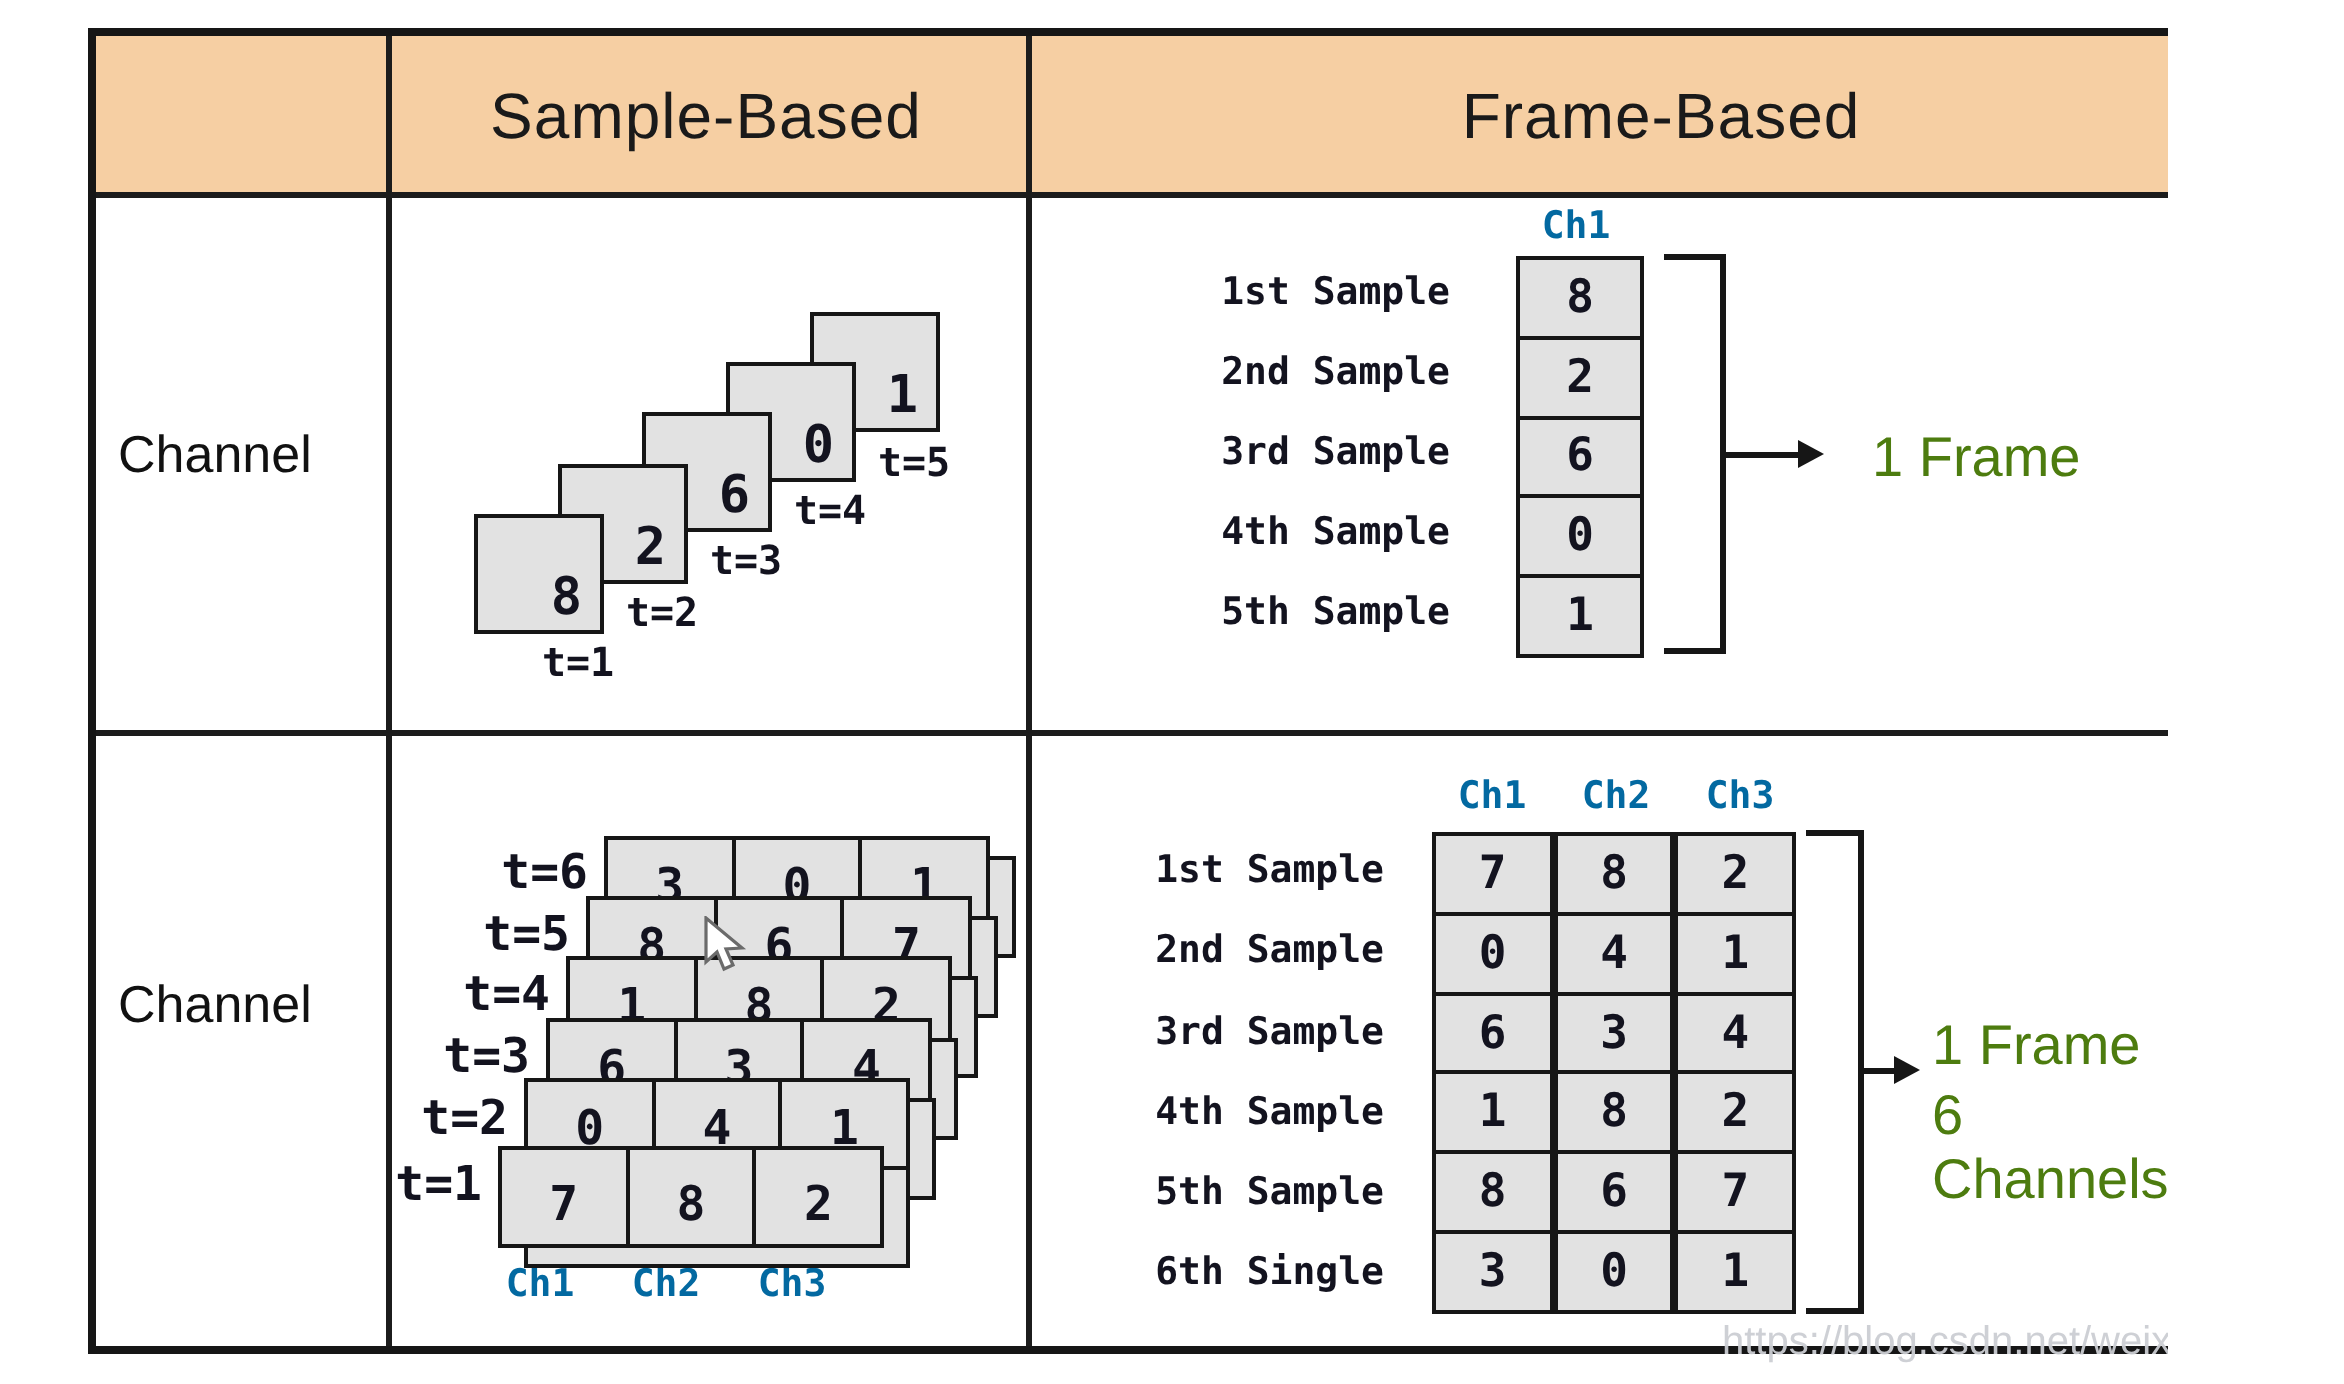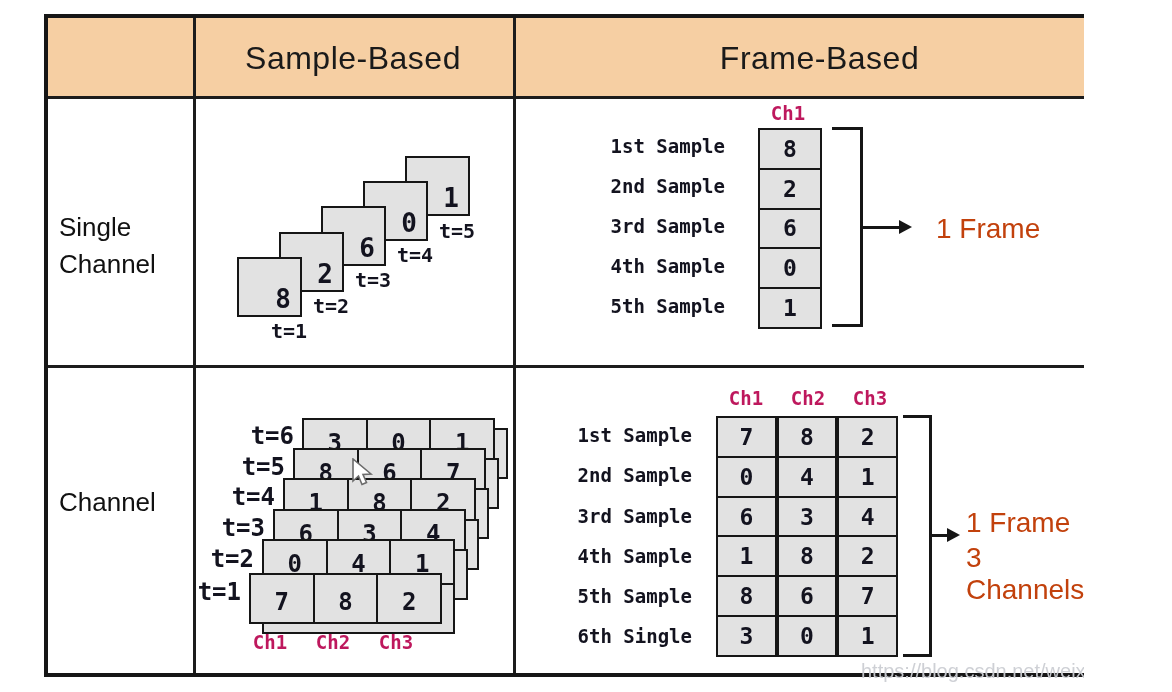--- a/index.html
+++ b/index.html
@@ -15,25 +15,25 @@
   
   .sq{width:65px;height:60px;background:#e2e2e2;border:2.5px solid #161616;box-sizing:border-box;}
   .sq-val{position:absolute;right:9px;bottom:1px;font-family:"DejaVu Sans Mono",monospace;font-weight:bold;font-size:26px;color:#13131f;}
   .tlabel{font-family:"DejaVu Sans Mono",monospace;font-weight:bold;font-size:20px;color:#13131f;text-align:center;width:60px;}
   
   .fcol{width:64px;box-sizing:border-box;border:2.5px solid #161616;background:#e2e2e2;display:flex;flex-direction:column;}
   .fcell{flex:1;border-bottom:2.5px solid #161616;box-sizing:border-box;display:flex;align-items:center;justify-content:center;
          font-family:"DejaVu Sans Mono",monospace;font-weight:bold;font-size:23px;color:#13131f;background:#e2e2e2;}
   .fcell:last-child{border-bottom:none;}
   .samplelabel{font-family:"DejaVu Sans Mono",monospace;font-weight:bold;font-size:19px;color:#13131f;text-align:right;}
-  .chlabel{font-family:"DejaVu Sans Mono",monospace;font-weight:bold;font-size:19px;color:#be185d;text-align:center;}
+  .chlabel{font-family:"DejaVu Sans Mono",monospace;font-weight:bold;font-size:19px;color:#0369a1;text-align:center;}
   .bracket-part{background:#161616;}
   .arrow-line{background:#161616;height:2.5px;}
   .arrow-head{width:0;height:0;border-top:7px solid transparent;border-bottom:7px solid transparent;border-left:13px solid #161616;}
-  .accent-text{color:#c2410c;font-size:28px;font-weight:500;}
+  .accent-text{color:#4d7c0f;font-size:28px;font-weight:500;}
   
   .mrow{width:193px;height:51px;box-sizing:border-box;border:2.5px solid #161616;background:#e2e2e2;display:flex;}
   .mrow-shadow{width:193px;height:51px;box-sizing:border-box;border:2.5px solid #161616;background:#e2e2e2;}
   .mcell{flex:1;border-right:2.5px solid #161616;box-sizing:border-box;position:relative;background:#e2e2e2;}
   .mcell:last-child{border-right:none;}
   .mcell-val{position:absolute;left:0;right:0;top:9px;text-align:center;
              font-family:"DejaVu Sans Mono",monospace;font-weight:bold;font-size:24px;color:#13131f;}
   .mt-label{font-family:"DejaVu Sans Mono",monospace;font-weight:bold;font-size:24px;color:#13131f;text-align:right;width:62px;}
   
   .mftable{display:flex;}
@@ -50,24 +50,23 @@
 
   <div class="abs frame"></div>
   <div class="abs header-band"></div>
 
   <div class="abs gridline" style="left:193px;top:18px;width:2.5px;height:655px;"></div>
   <div class="abs gridline" style="left:513px;top:18px;width:2.5px;height:655px;"></div>
   <div class="abs gridline" style="left:48px;top:96px;width:1078px;height:2.5px;"></div>
   <div class="abs gridline" style="left:48px;top:365px;width:1078px;height:2.5px;"></div>
 
   <div class="abs header-text" style="left:193px;top:40px;width:320px;">Sample-Based</div>
-  <div class="abs header-text" style="left:513px;top:40px;width:613px;">Frame-Based</div>
+  <div class="abs header-text" style="left:513px;top:40px;width:613px;padding-left:11px;">Frame-Based</div>
 
   <div class="abs rowlabel" style="left:59px;top:209px;">
-    <div>Single</div>
     <div>Channel</div>
   </div>
 
   <div class="abs rowlabel" style="left:59px;top:484px;">
     <div>Channel</div>
   </div>
 
   <div class="abs sq" style="left:405px;top:156px;z-index:11;">
     <div class="sq-val">1</div>
   </div>
@@ -238,17 +237,17 @@
       <div class="mfcell">1</div>
     </div>
   </div>
 
   <div class="abs bracket-part" style="left:929px;top:415px;width:3px;height:242px;"></div>
   <div class="abs bracket-part" style="left:903px;top:415px;width:29px;height:3px;"></div>
   <div class="abs bracket-part" style="left:903px;top:654px;width:29px;height:3px;"></div>
   <div class="abs arrow-line" style="left:932px;top:534px;width:16px;"></div>
   <div class="abs arrow-head" style="left:947px;top:528px;"></div>
   <div class="abs accent-text" style="left:966px;top:507px;">1 Frame</div>
-  <div class="abs accent-text" style="left:966px;top:542px;">3 Channels</div>
+  <div class="abs accent-text" style="left:966px;top:542px;">6 Channels</div>
 
   <div class="abs watermark" style="left:861px;top:660px;z-index:50;">https://blog.csdn.net/weixin_43935696</div>
 
 </div>
 
 </body></html>

